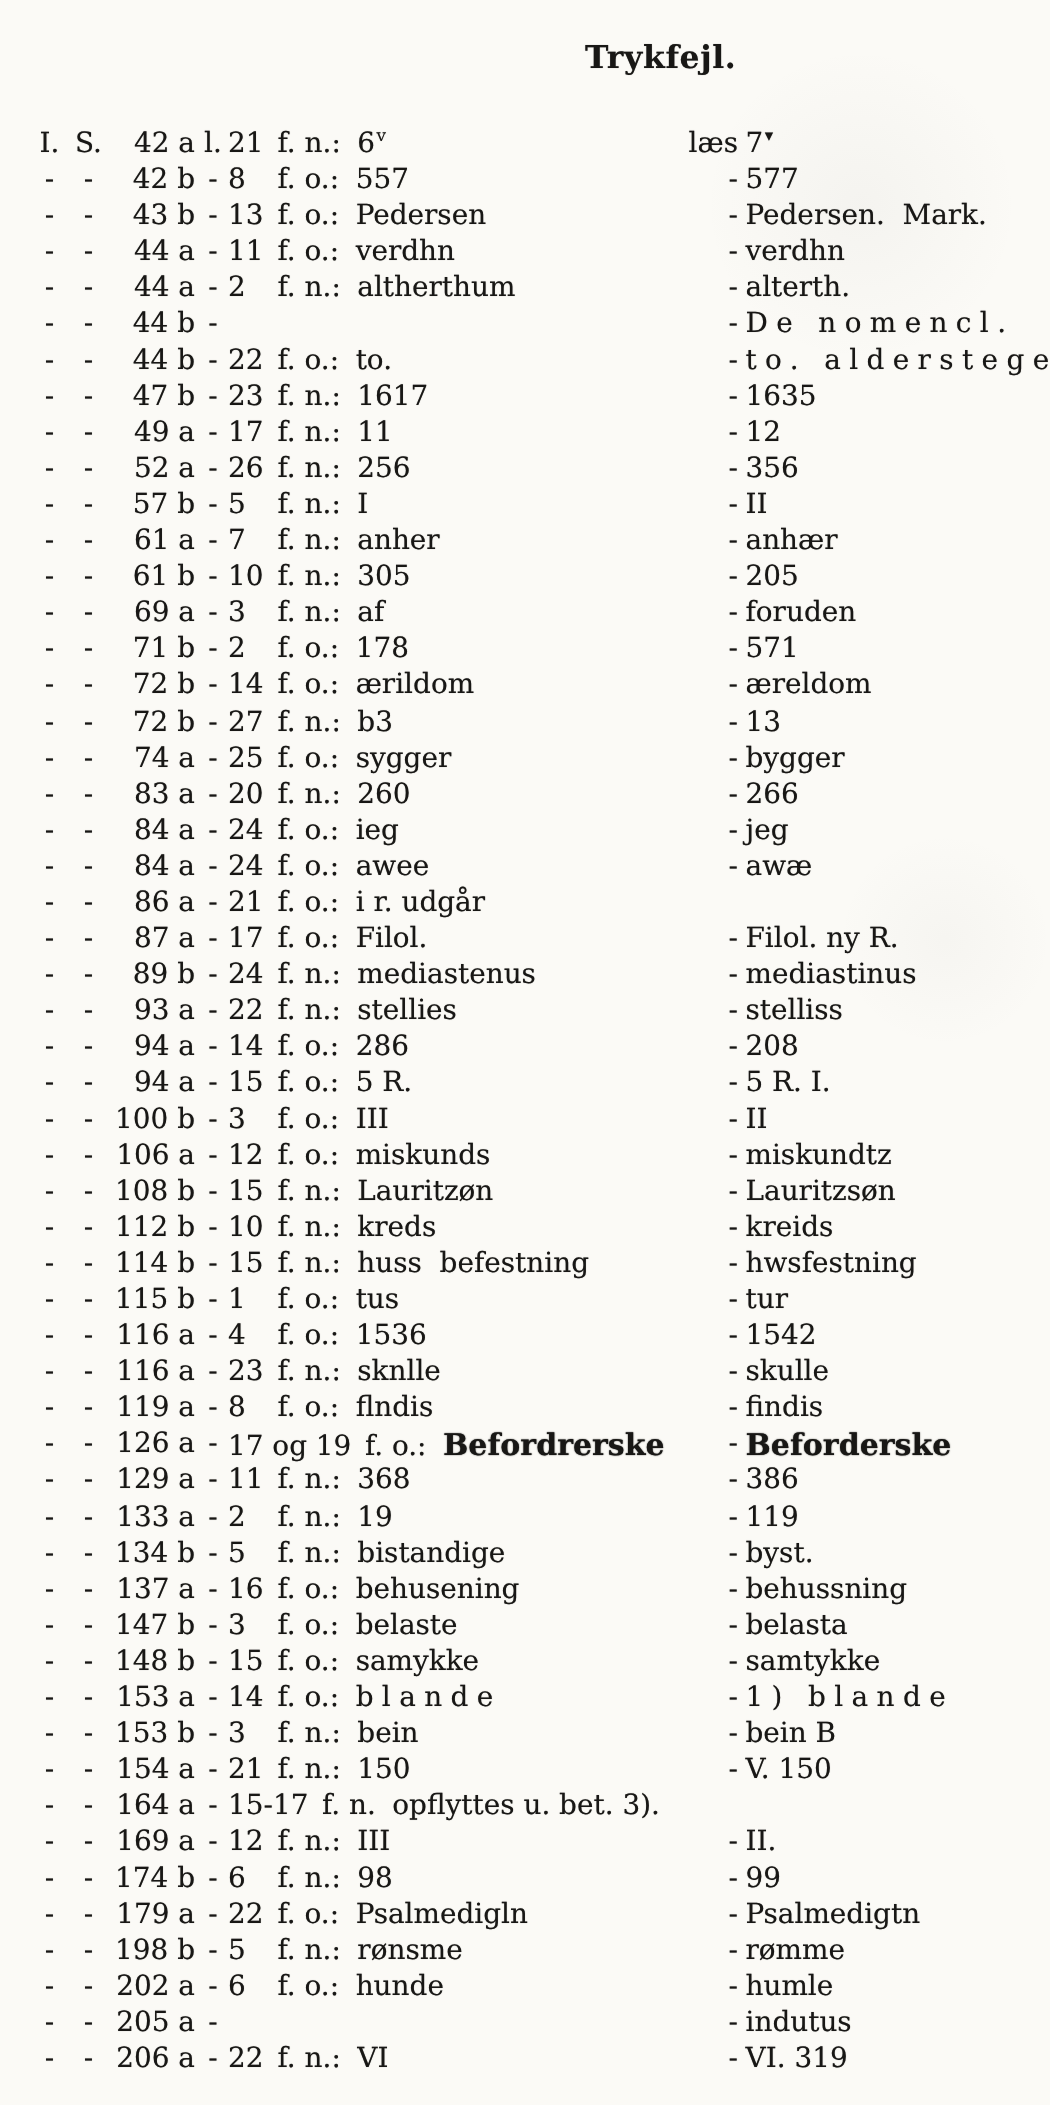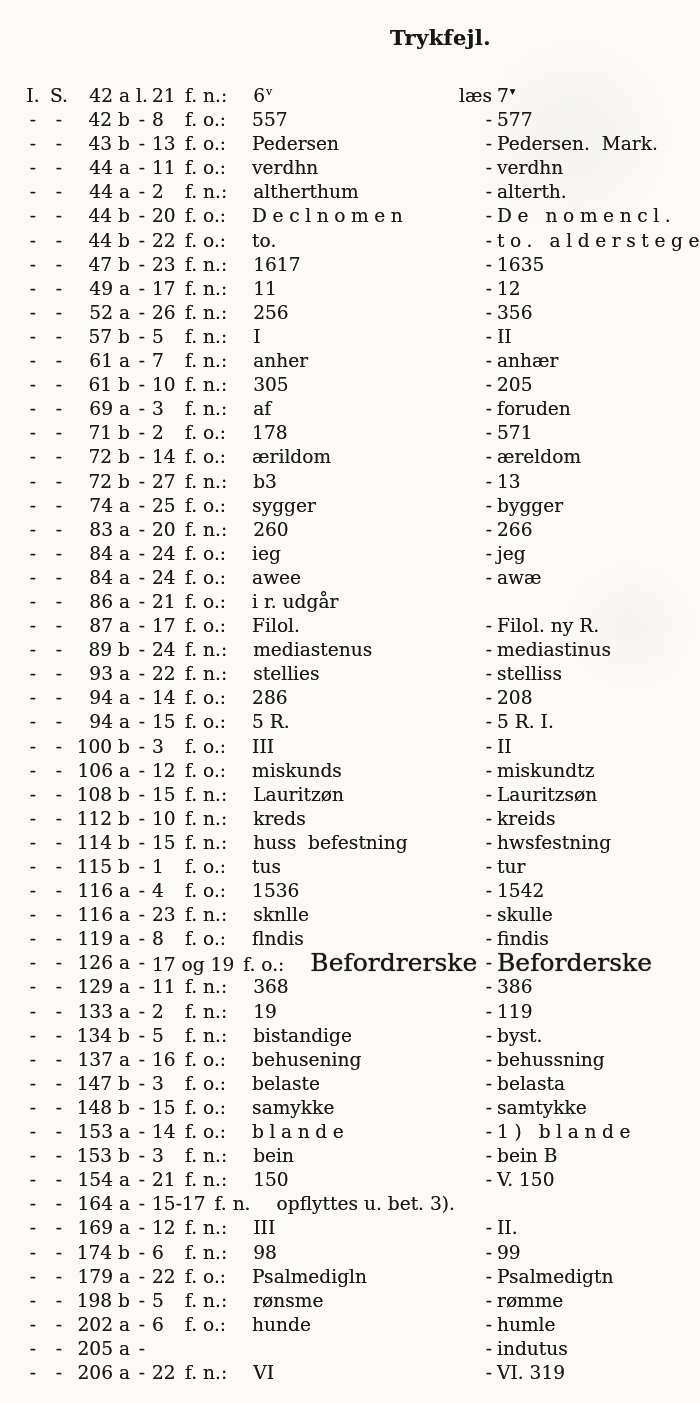--- a/index.html
+++ b/index.html
@@ -46,25 +46,25 @@
     text-shadow: 0 0 0.5px rgba(25,25,22,0.55);
   }
   .cell { position: absolute; top: 0; }
   .m1  { left: 24px;  width: 18px; text-align: center; }
   .m2  { left: 50px;  width: 18px; text-align: center; }
   .pg  { left: 56px;  width: 74px; text-align: right; }
   .m3  { left: 134px; width: 16px; text-align: center; }
   .flow { position: absolute; top: 0; left: 152px; }
   .ln  { display: inline-block; min-width: 24px; text-align: left; }
   .pos { margin-left: 9px; }
-  .err { margin-left: 26px; }
+  .err { margin-left: 11px; }
   .lead { left: 450px; width: 42px; text-align: right; }
   .corr { position: absolute; top: 0; left: 497px; }
   .sp { letter-spacing: 0.30em; }
-  .bd { font-weight: 400; font-size: 25px; text-shadow: 0 0 0.9px rgba(15,15,12,0.9); }
+  .bd { font-weight: 700; font-size: 20px; text-shadow: 0 0 0.9px rgba(15,15,12,0.9); }
   sup { font-size: 60%; vertical-align: super; line-height: 0; margin-left: 1px; }
 </style>
 </head>
 <body>
 
 <div class="page">
   <div class="title">Trykfejl.</div>
   <div class="list">
   <div class="row">
     <span class="cell m1">I.</span>
@@ -114,21 +114,20 @@
     <span class="flow"><span class="ln">2</span><span class="pos">f. n.:</span><span class="err">altherthum</span></span>
     <span class="cell lead">-</span>
     <span class="corr">alterth.</span>
   </div>
 
   <div class="row">
     <span class="cell m1">-</span>
     <span class="cell m2">-</span>
     <span class="cell pg">44 b</span>
     <span class="cell m3">-</span>
-    <span class="flow"><span class="ln">20</span><span class="pos">f. o.:</span><span class="err sp">Declnomen</span></span>
     <span class="cell lead">-</span>
     <span class="corr sp">De nomencl.</span>
   </div>
 
   <div class="row">
     <span class="cell m1">-</span>
     <span class="cell m2">-</span>
     <span class="cell pg">44 b</span>
     <span class="cell m3">-</span>
     <span class="flow"><span class="ln">22</span><span class="pos">f. o.:</span><span class="err">to.</span></span>

